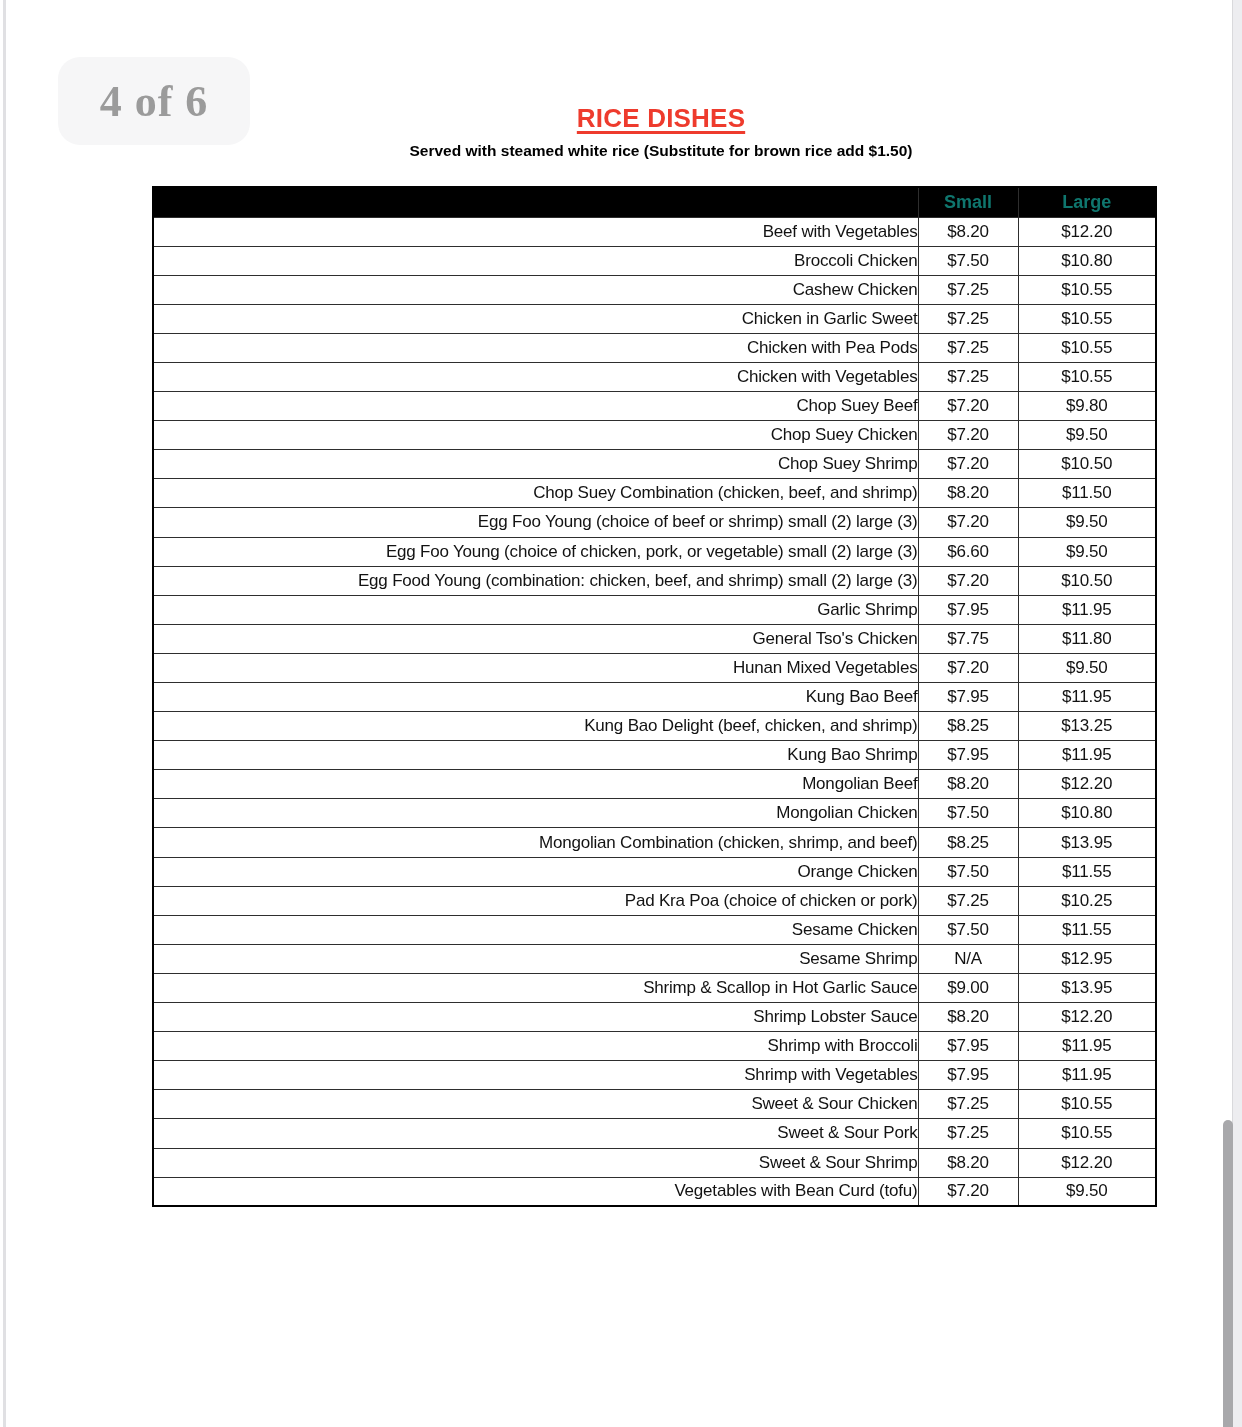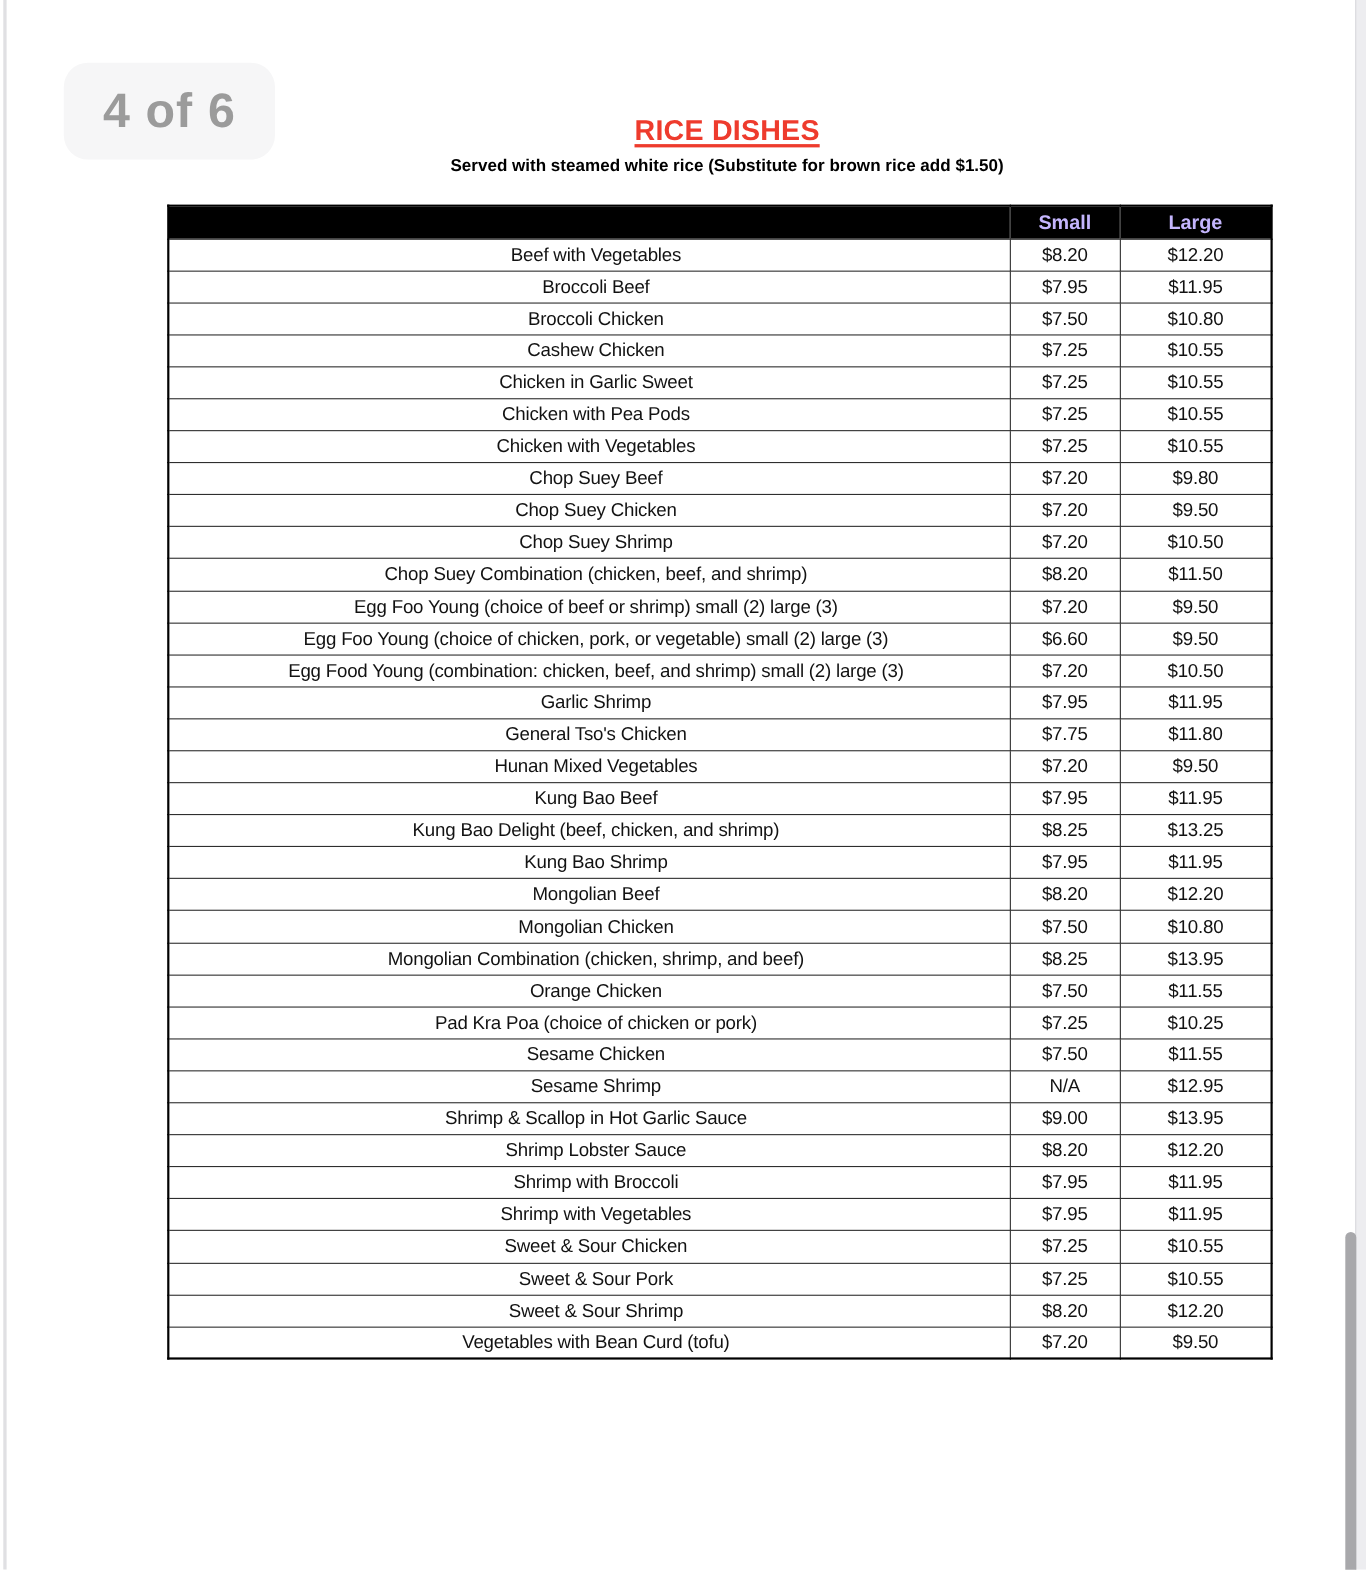--- a/index.html
+++ b/index.html
@@ -22,21 +22,21 @@
   }
   .scroll-thumb {
     position: absolute; right: 9px; top: 1120px; width: 10px; height: 330px;
     background: #a8a8ab; border-radius: 5px;
   }
 
   .page-badge {
     position: absolute; left: 58px; top: 57px; width: 192px; height: 88px;
     background: #f6f6f7; border-radius: 22px;
     color: #9b9b9b; font-size: 44px; font-weight: 600; letter-spacing: 1px;
-    display: flex; align-items: center; justify-content: center;
+    display: flex; align-items: center; justify-content: center; font-family: Liberation Serif, serif;
   }
 
   .doc-header { position: absolute; left: 0; top: 103px; width: 1242px; text-align: center; margin-left: 40px; }
   .doc-title {
     display: inline-block;
     color: #ee3b2d; font-size: 26px; font-weight: 700; letter-spacing: 0.2px;
     text-decoration: underline; text-decoration-thickness: 3px; text-underline-offset: 4px;
   }
   .doc-subtitle {
     margin-top: 8px;
@@ -50,26 +50,26 @@
   }
   table.menu col.c-name  { width: 765px; }
   table.menu col.c-small { width: 100px; }
   table.menu col.c-large { width: 138px; }
   table.menu th, table.menu td {
     border: 1px solid #2e2e2e;
     padding: 0; box-sizing: border-box;
     white-space: nowrap; overflow: hidden;
   }
   table.menu thead th {
-    background: #000; color: #c4b5fd;
+    background: #000; color: #0f766e;
     font-size: 18px; font-weight: 700;
     height: 30px; text-align: center;
   }
   table.menu td { height: 29.1px; font-size: 17px; color: #121212; letter-spacing: -0.2px; }
-  table.menu td.name  { text-align: center; padding-left: 12px; }
+  table.menu td.name  { text-align: right; padding-left: 12px; }
   table.menu td.price { text-align: center; }
 </style>
 </head>
 <body>
 
 <div class="edge-left"></div>
 
 <div class="page-badge">
   <span>4 of 6</span>
 </div>
@@ -92,25 +92,20 @@
       <th>Large</th>
     </tr>
   </thead>
   <tbody>
       <tr>
         <td class="name">Beef with Vegetables</td>
         <td class="price">$8.20</td>
         <td class="price">$12.20</td>
       </tr>
       <tr>
-        <td class="name">Broccoli Beef</td>
-        <td class="price">$7.95</td>
-        <td class="price">$11.95</td>
-      </tr>
-      <tr>
         <td class="name">Broccoli Chicken</td>
         <td class="price">$7.50</td>
         <td class="price">$10.80</td>
       </tr>
       <tr>
         <td class="name">Cashew Chicken</td>
         <td class="price">$7.25</td>
         <td class="price">$10.55</td>
       </tr>
       <tr>

